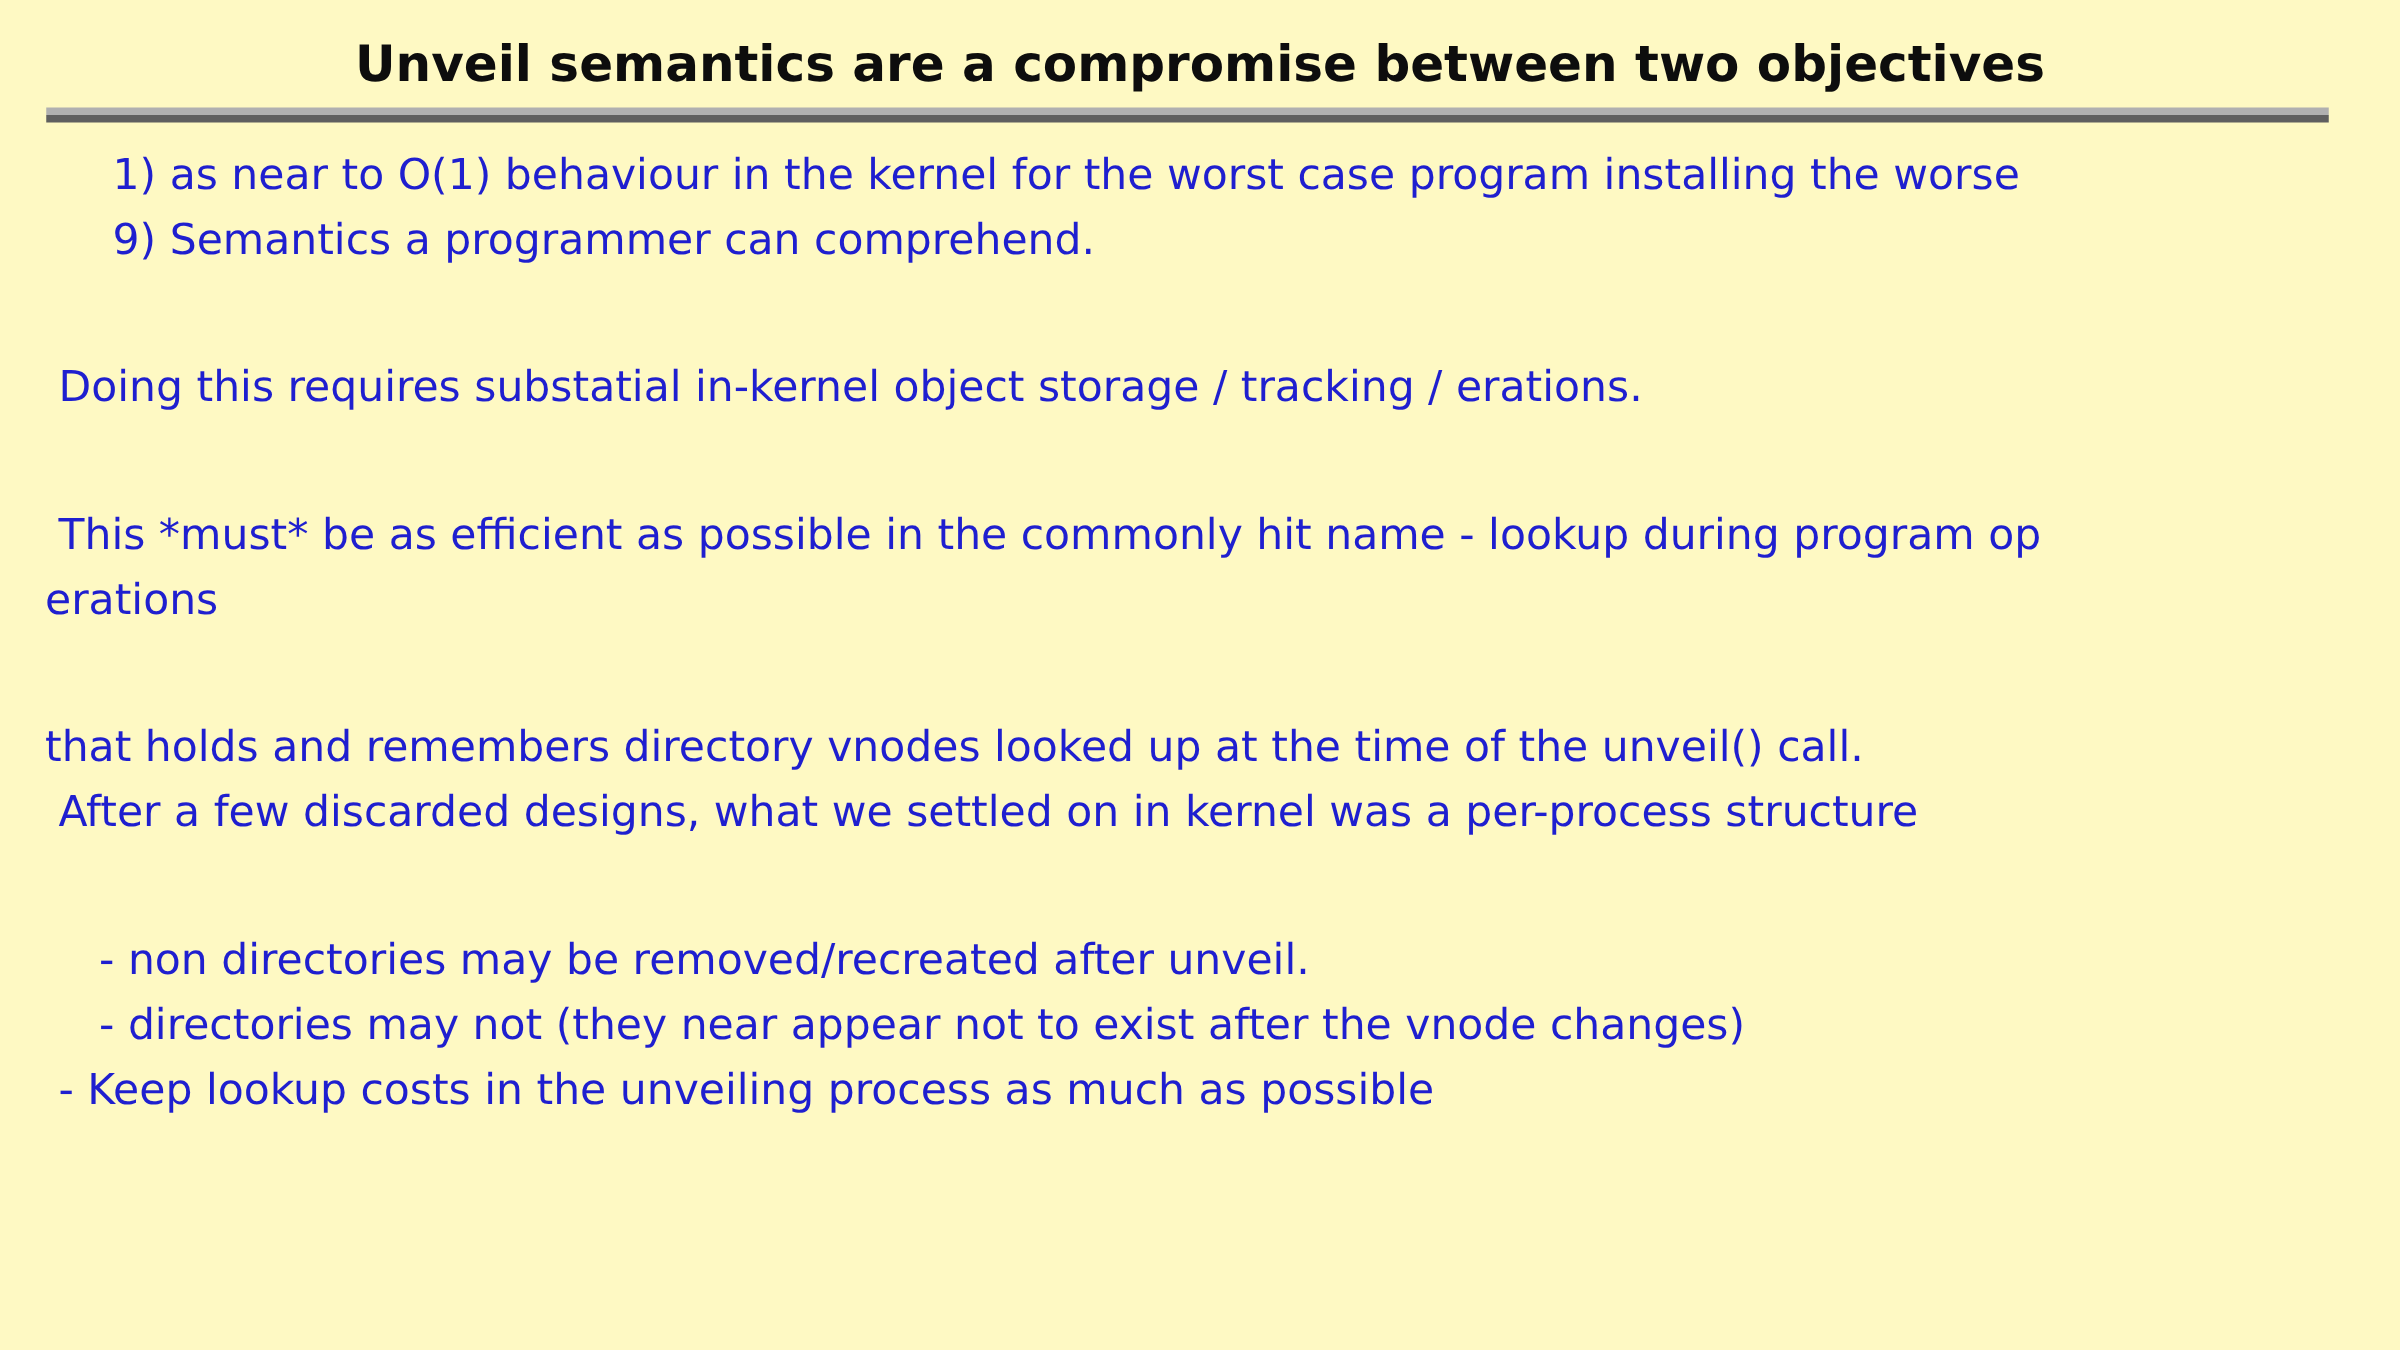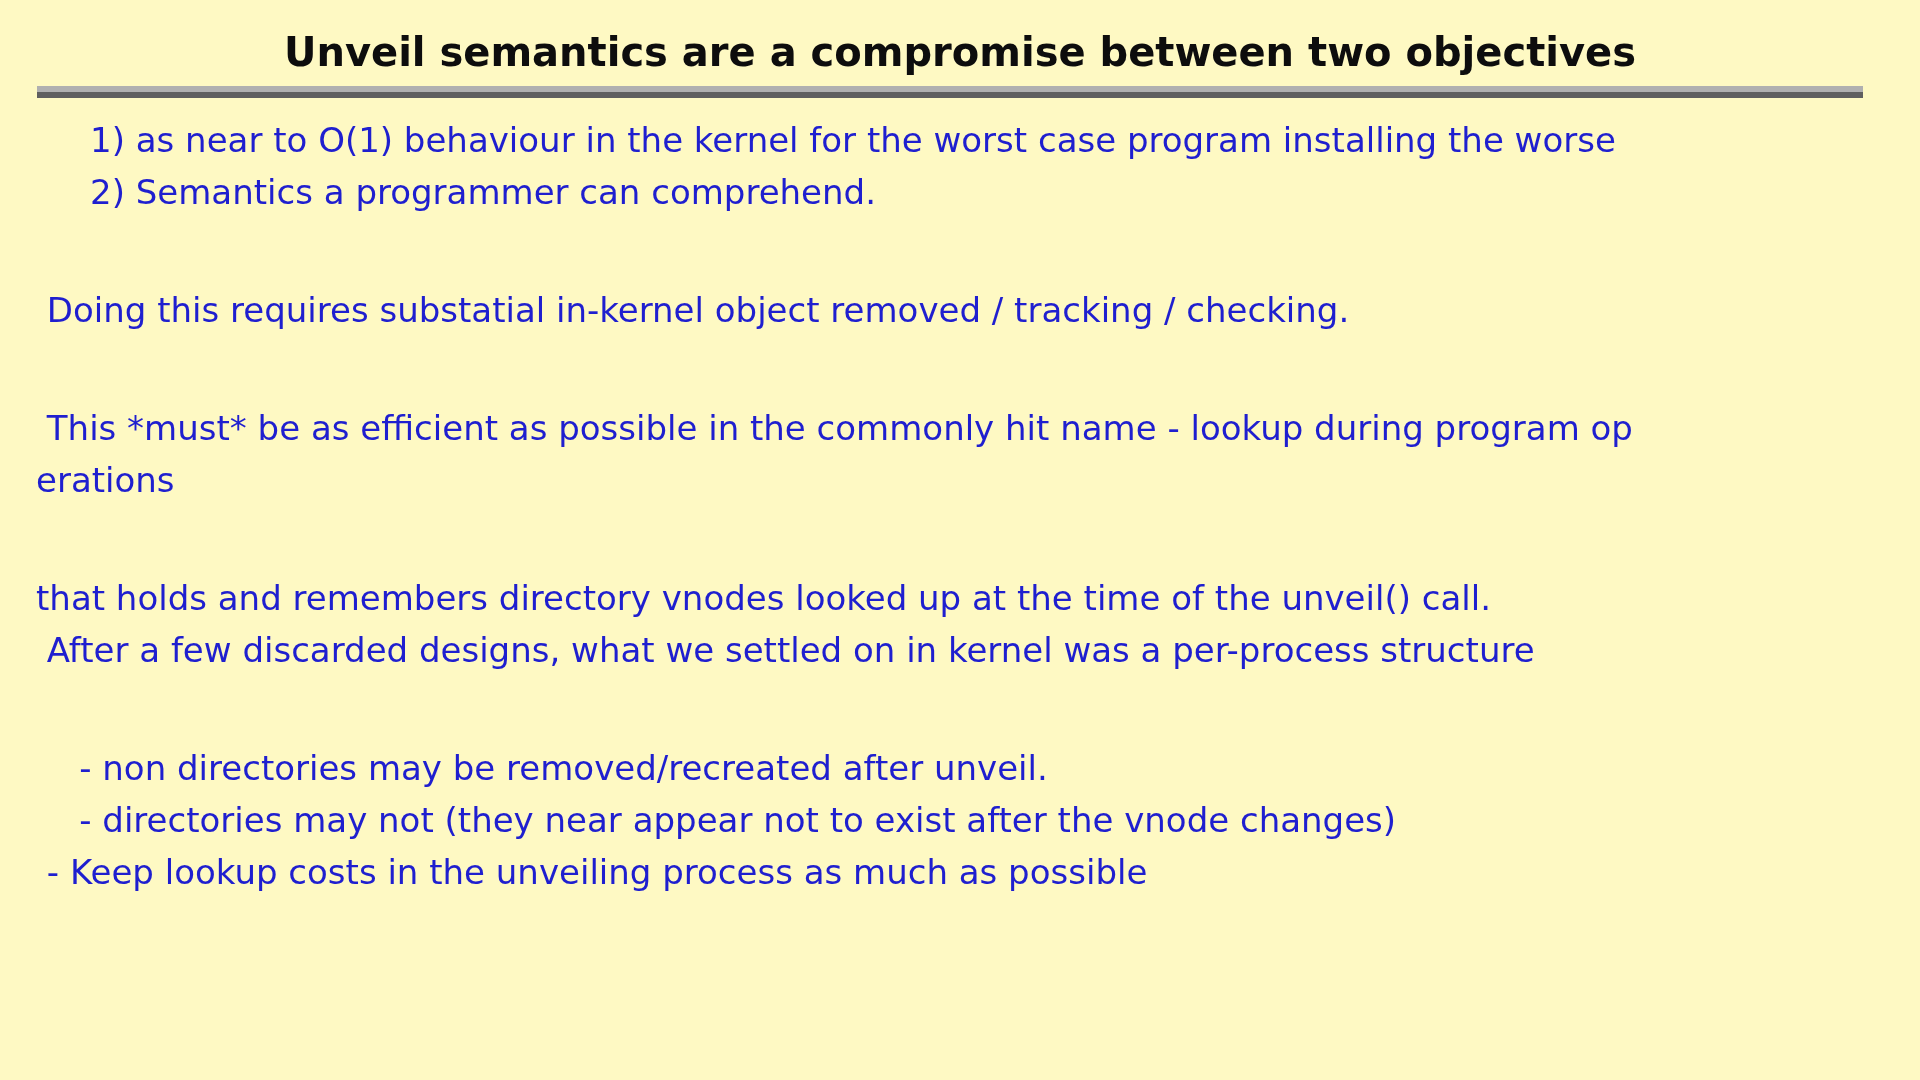--- a/index.html
+++ b/index.html
@@ -60,23 +60,23 @@
 <div class="slide">
   <div class="slide-title">Unveil semantics are a compromise between two objectives</div>
 
   <div class="title-divider">
     <div class="divider-light-bar"></div>
     <div class="divider-dark-bar"></div>
   </div>
 
   <div class="slide-body">
       <div class="body-line">     1) as near to O(1) behaviour in the kernel for the worst case program installing the worse</div>
-      <div class="body-line">     2) Semantics a programmer can comprehend.</div>
+      <div class="body-line">     9) Semantics a programmer can comprehend.</div>
       <div class="body-line blank"></div>
-      <div class="body-line"> Doing this requires substatial in-kernel object removed / tracking / checking.</div>
+      <div class="body-line"> Doing this requires substatial in-kernel object storage / tracking / erations.</div>
       <div class="body-line blank"></div>
       <div class="body-line"> This *must* be as efficient as possible in the commonly hit name - lookup during program op</div>
       <div class="body-line">erations</div>
       <div class="body-line blank"></div>
       <div class="body-line">that holds and remembers directory vnodes looked up at the time of the unveil() call.</div>
       <div class="body-line"> After a few discarded designs, what we settled on in kernel was a per-process structure</div>
       <div class="body-line blank"></div>
       <div class="body-line">    - non directories may be removed/recreated after unveil.</div>
       <div class="body-line">    - directories may not (they near appear not to exist after the vnode changes)</div>
       <div class="body-line"> - Keep lookup costs in the unveiling process as much as possible</div>

